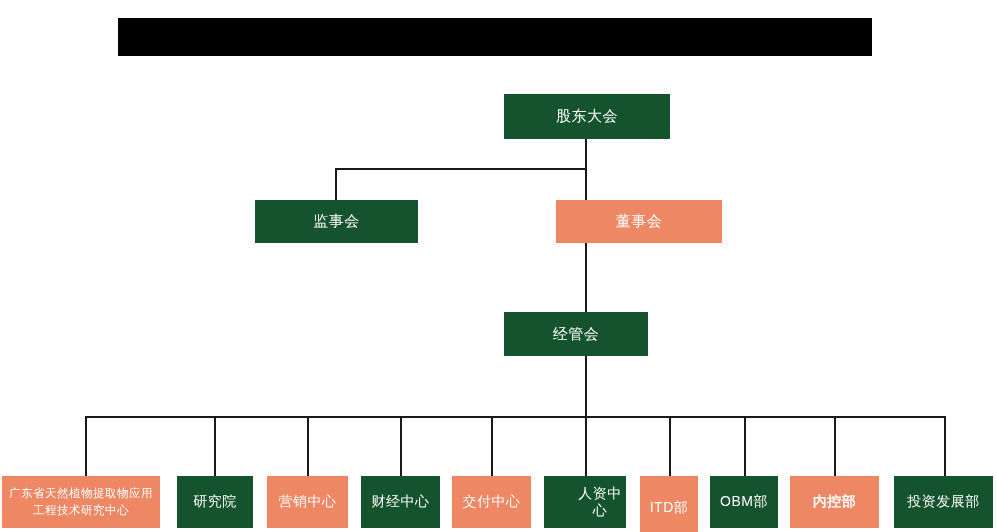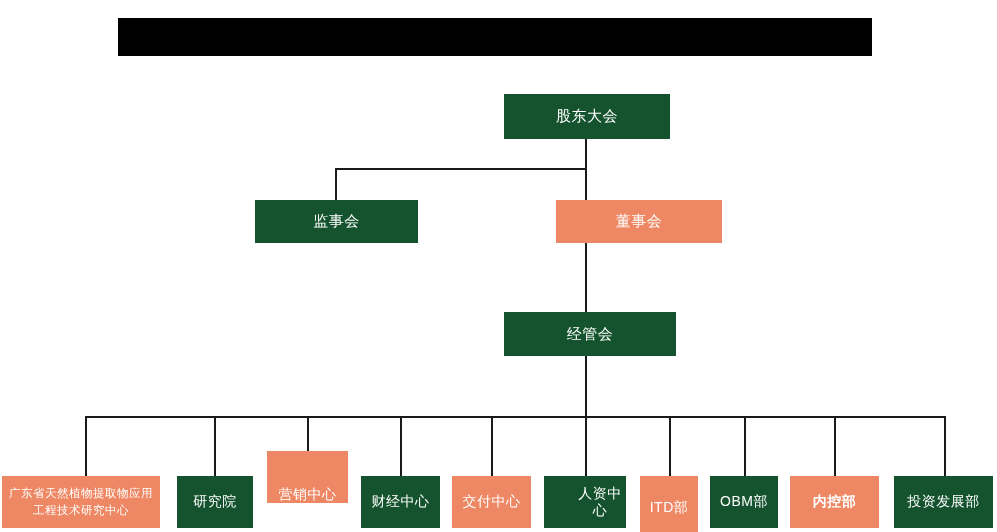--- a/index.html
+++ b/index.html
@@ -90,31 +90,31 @@
     <span class="label">股东大会</span>
   </div>
 
   <div class="node dark lvl2" style="left:255px; top:200px; width:163px; height:43px;">
     <span class="label">监事会</span>
   </div>
   <div class="node light lvl2" style="left:524px; top:200px; width:166px; height:43px;margin-left:32px;">
     <span class="label">董事会</span>
   </div>
 
-  <div class="node dark lvl3" style="left:504px; top:312px; width:172px; height:44px;justify-content:center;">
+  <div class="node dark lvl3" style="left:504px; top:312px; width:144px; height:44px;justify-content:center;">
     <span class="label">经管会</span>
   </div>
 
   <div class="node light leaf tiny" style="left:2px; top:476px; width:158px; height:52px;">
     <span class="label">广东省天然植物提取物应用工程技术研究中心</span>
   </div>
   <div class="node dark leaf" style="left:177px; top:476px; width:76px; height:52px;text-align:right;">
     <span class="label">研究院</span>
   </div>
-  <div class="node light leaf" style="left:267px; top:451px; width:81px; height:52px;align-items:flex-end;">
+  <div class="node light leaf" style="left:267px; top:476px; width:81px; height:52px;">
     <span class="label">营销中心</span>
   </div>
   <div class="node dark leaf" style="left:361px; top:476px; width:79px; height:52px;">
     <span class="label">财经中心</span>
   </div>
   <div class="node light leaf" style="left:452px; top:476px; width:79px; height:52px;">
     <span class="label">交付中心</span>
   </div>
   <div class="node dark leaf" style="left:544px; top:476px; width:82px; height:52px;padding-left:30px;">
     <span class="label">人资中心</span>

